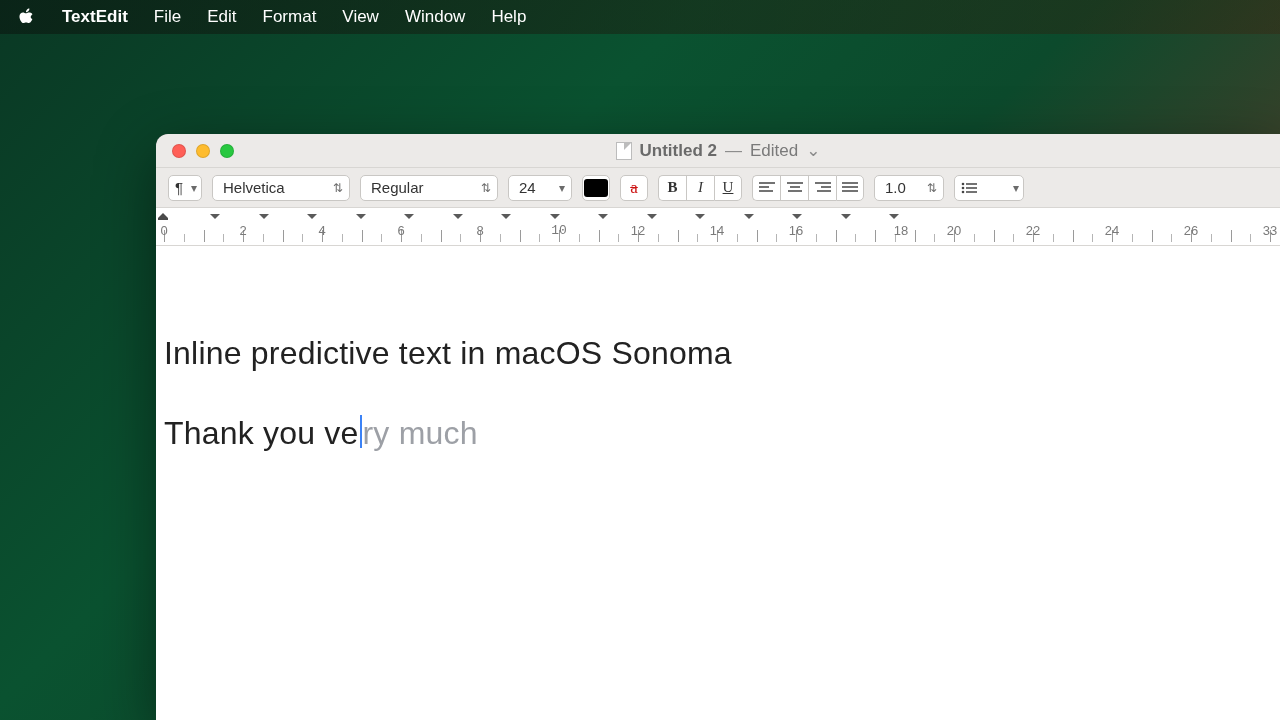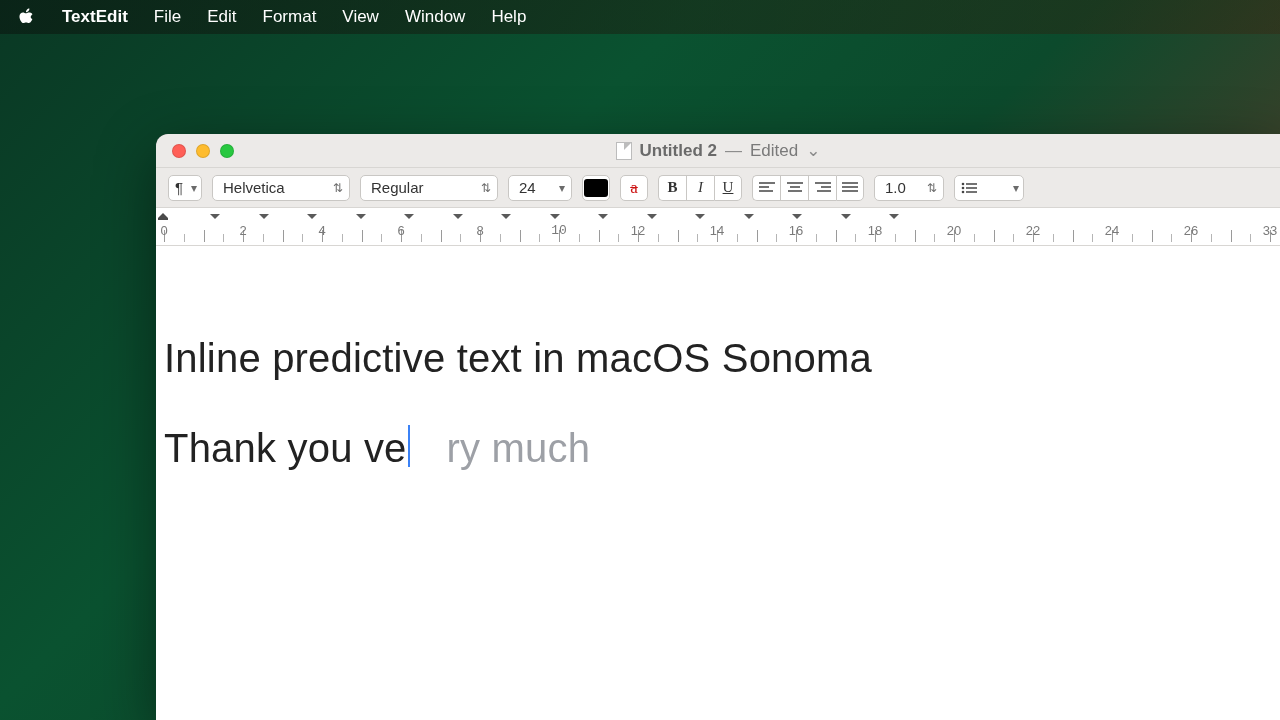--- a/index.html
+++ b/index.html
@@ -175,31 +175,31 @@
   .ruler .tick.major { height:12px; background:#9a9a9a; }
   .ruler .num { position:absolute; bottom:4px; transform:translateX(-50%); }
 
   
   .doc {
     flex:1;
     background:#fff;
     padding: 88px 8px 8px 8px;
     font-family: Helvetica, "Helvetica Neue", Arial, sans-serif;
   }
-  .line { font-size:40px; line-height:1.2; letter-spacing:.2px; }
+  .line { font-size:32px; line-height:1.2; letter-spacing:.2px; }
   .gap  { height:42px; }
   .typed { color:#222; }
   .caret-line { display:inline-block; position:relative; }
   .caret {
     display:inline-block; width:2px; height:1.05em;
     background:#3b82f6;
     vertical-align:-0.12em;
     margin:0 1px;
   }
-  .pred { color:#9da0a6;padding-left:36px; }
+  .pred { color:#9da0a6; }
 </style>
 </head>
 <body>
 
 <div class="menubar">
   <span class="apple">
     <svg viewBox="0 0 16 16">
         <path d="M11.2 8.5c0-2 1.6-2.9 1.7-3-0.9-1.3-2.4-1.5-2.9-1.5-1.2-.1-2.4.7-3 .7-.6 0-1.6-.7-2.6-.7C3 4 1.3 5.2 1.3 7.6c0 1.4.5 2.9 1.2 3.9.6.9 1.3 1.9 2.3 1.9.9 0 1.3-.6 2.4-.6 1.1 0 1.4.6 2.4.6 1 0 1.7-.9 2.3-1.8.5-.7.8-1.5.9-1.8-1-.4-1.6-1.3-1.6-2.3zM9.3 2.7c.5-.6.9-1.5.8-2.3-.8 0-1.7.5-2.2 1.1-.5.6-.9 1.4-.8 2.2.9.1 1.7-.4 2.2-1z"></path>
       </svg>
   </span>
@@ -387,21 +387,21 @@
         <div class="tick major" style="left: 1114px;"></div>
         <div class="num" style="left: 8px;">0</div>
         <div class="num" style="left: 87px;">2</div>
         <div class="num" style="left: 166px;">4</div>
         <div class="num" style="left: 245px;">6</div>
         <div class="num" style="left: 324px;">8</div>
         <div class="num" style="left: 403px; font-family: Liberation Mono, monospace;">10</div>
         <div class="num" style="left: 482px;">12</div>
         <div class="num" style="left: 561px;">14</div>
         <div class="num" style="left: 640px;">16</div>
-        <div class="num" style="left: 719px; margin-top: 48px;">18</div>
+        <div class="num" style="left: 745px; margin-top: 48px;">18</div>
         <div class="num" style="left: 798px;">20</div>
         <div class="num" style="left: 877px;">22</div>
         <div class="num" style="left: 956px;">24</div>
         <div class="num" style="left: 1035px;">26</div>
         <div class="num" style="left: 1114px;">33</div>
       </div>
   </div>
 
   <div class="doc">
     <div class="line typed">Inline predictive text in macOS Sonoma</div>

